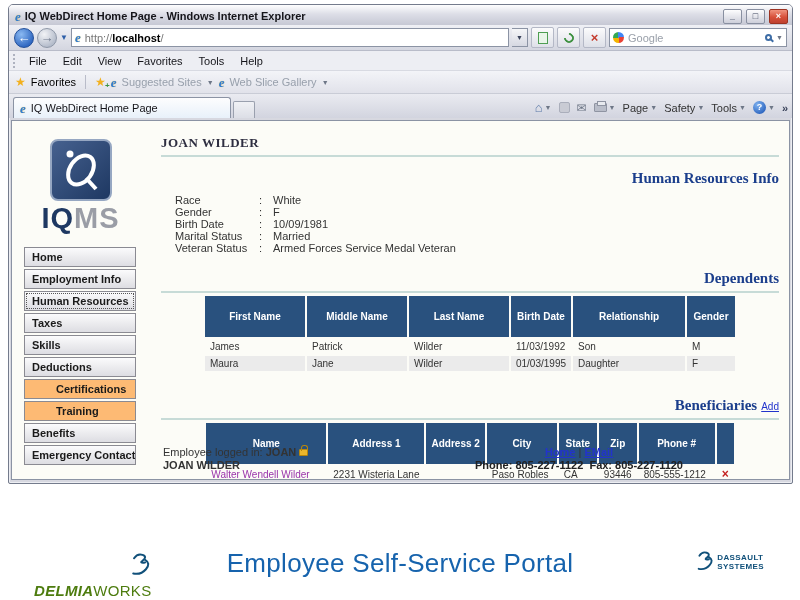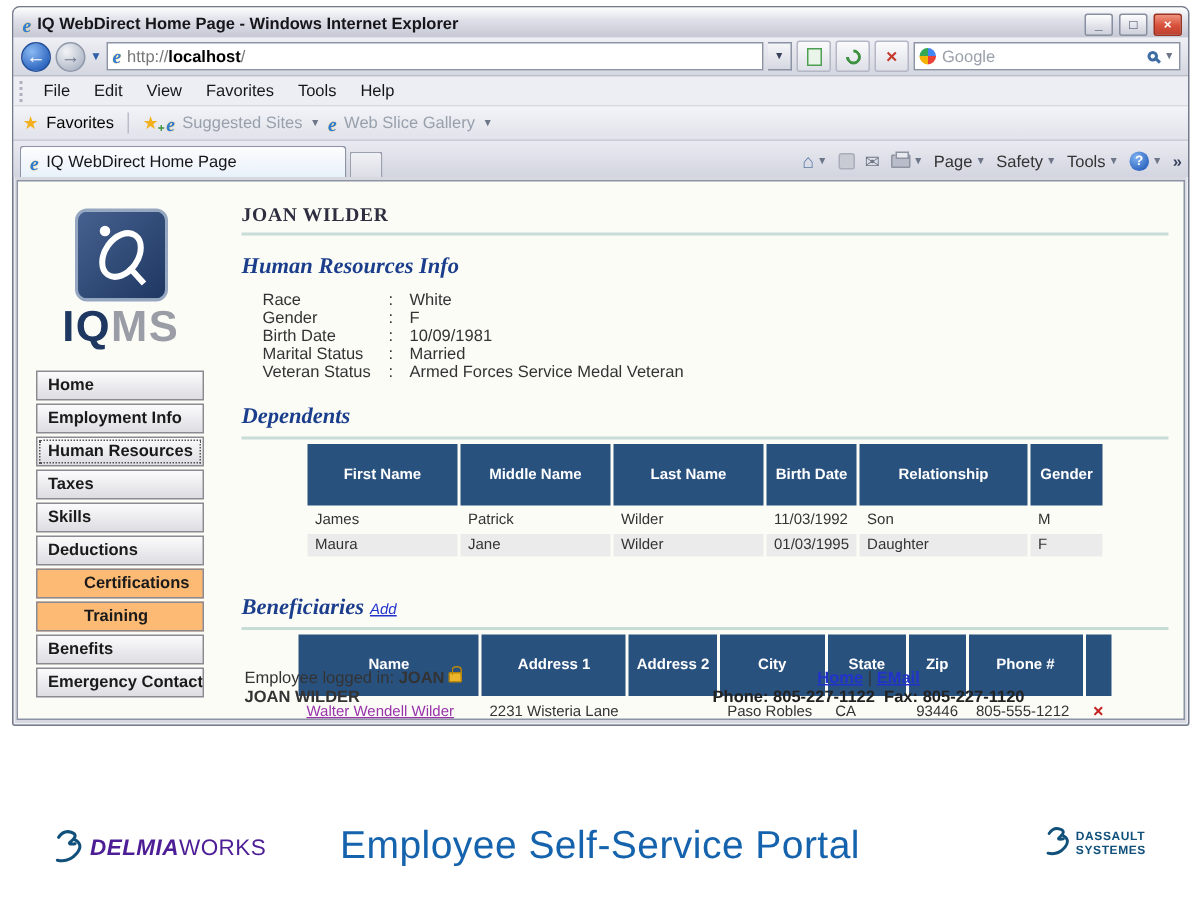--- a/index.html
+++ b/index.html
@@ -86,21 +86,21 @@
   .iqms .iq { color:#1E3862; } .iqms .ms { color:#9A9DA6; }
   .nav { margin:12px 0 0 12px; width:112px; }
   .nav-btn { height:20px; line-height:18px; border:1px solid #8A8A92; background:linear-gradient(#FBFBFC,#DDDDE2);
     font-size:11px; font-weight:bold; color:#1A1A1A; padding-left:7px; margin-bottom:2px; white-space:nowrap; overflow:hidden; }
   .nav-btn.active { outline:1px dotted #555; outline-offset:-3px; }
   .nav-btn.sub { background:#fdba74; padding-left:31px; }
 
   .main { flex:1; position:relative; padding:14px 10px 0 12px; font-size:11px; color:#333; }
   .emp-name { font-family:"Liberation Serif",serif; font-weight:bold; font-size:13px; color:#2E2E40; letter-spacing:.5px; }
   .rule { height:2px; background:#C7DBD7; margin-top:4px; }
-  .section-title { text-align:left; font-family:"Liberation Serif",serif; font-size:15px; font-weight:bold; color:#1B3E8C;font-style:italic; }
+  .section-title { text-align:right; font-family:"Liberation Serif",serif; font-size:15px; font-weight:bold; color:#1B3E8C; }
   .hr-title { margin-top:13px; }
   .fields { margin:7px 0 0 14px; }
   .frow { display:flex; line-height:12px; }
   .flabel { width:84px; color:#333; }
   .fcolon { width:14px; }
   .sec { margin-top:16px; }
   .add-link { font-family:"Liberation Sans",sans-serif; font-size:10px; font-weight:normal; color:#2233CC; text-decoration:underline; margin-left:4px; cursor:pointer; }
 
   table.tbl { border-collapse:separate; border-spacing:2px; margin:1px auto 0; }
   .tbl th { background:#29517E; color:#fff; font-size:10px; font-weight:bold; padding:15px 5px; text-align:center; white-space:nowrap; }
@@ -117,21 +117,21 @@
     border:1.5px solid #B8860B; border-bottom:none; border-radius:3px 3px 0 0; }
   .foot-right { text-align:center; margin-right:96px; line-height:13px; }
   .blue-link { color:#2233CC; text-decoration:underline; font-weight:bold; cursor:pointer; }
   .phone-line { font-weight:bold; color:#222; }
   .b { font-weight:bold; }
 
   
   .branding { position:absolute; left:0; top:540px; width:800px; height:55px; }
   .portal-title { position:absolute; left:0; right:0; top:8px; text-align:center;
     font-size:26px; color:#1663AD; letter-spacing:.3px; }
-  .delmia { position:absolute; left:34px; top:12px; display:flex; align-items:center; gap:4px; color:#4c1d95; }
+  .delmia { position:absolute; left:34px; top:12px; display:flex; align-items:flex-end; gap:4px; color:#4d7c0f;flex-direction:column; }
   .delmia-text { font-size:15px; letter-spacing:.3px; }
   .delmia-text .b1 { font-weight:bold; font-style:italic; } .delmia-text .b2 { font-weight:normal; }
   .dassault { position:absolute; right:36px; top:10px; display:flex; align-items:center; gap:3px; color:#10507A; }
   .dassault-text { font-size:8px; font-weight:bold; line-height:9px; letter-spacing:.4px; }
 </style>
 </head>
 <body>
 
 <div class="window">
 
@@ -323,21 +323,21 @@
       <div class="sec" style="margin-top:24px">
         <div class="section-title"><span>Beneficiaries</span><span class="add-link">Add</span></div>
         <div class="rule"></div>
         <table class="tbl">
           <tbody>
               <tr>
             <th style="width:120px">Name</th>
             <th style="width:95px">Address 1</th>
             <th style="width:58px">Address 2</th>
             <th style="width:70px">City</th>
-            <th style="width:52px">State</th>
+            <th style="width:38px">State</th>
             <th style="width:36px">Zip</th>
             <th style="width:76px">Phone #</th>
             <th style="width:14px"></th>
           </tr>
           <tr>
             <td><span class="link-visited">Walter Wendell Wilder</span></td>
             <td>2231 Wisteria Lane</td>
             <td></td>
             <td>Paso Robles</td>
             <td>CA</td>

